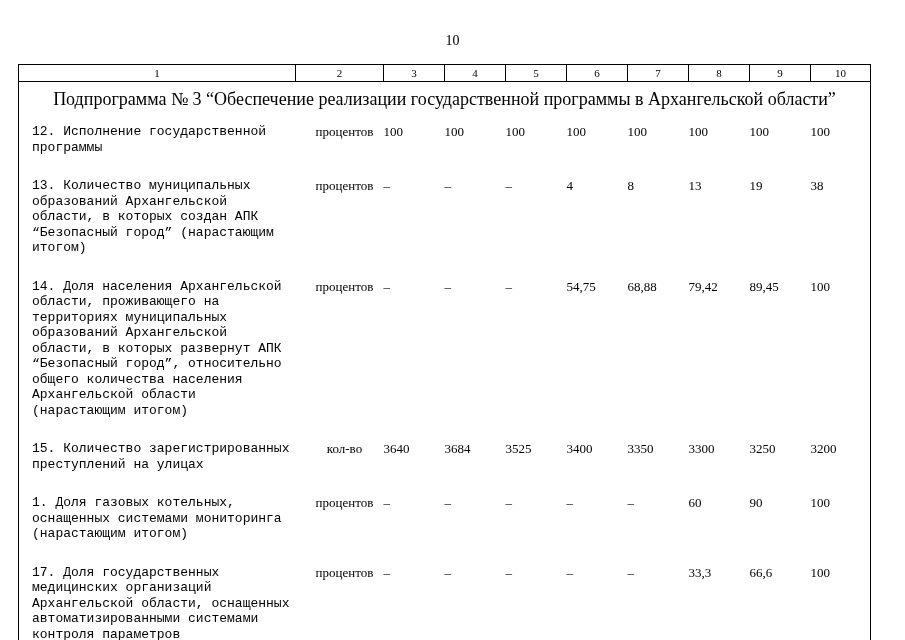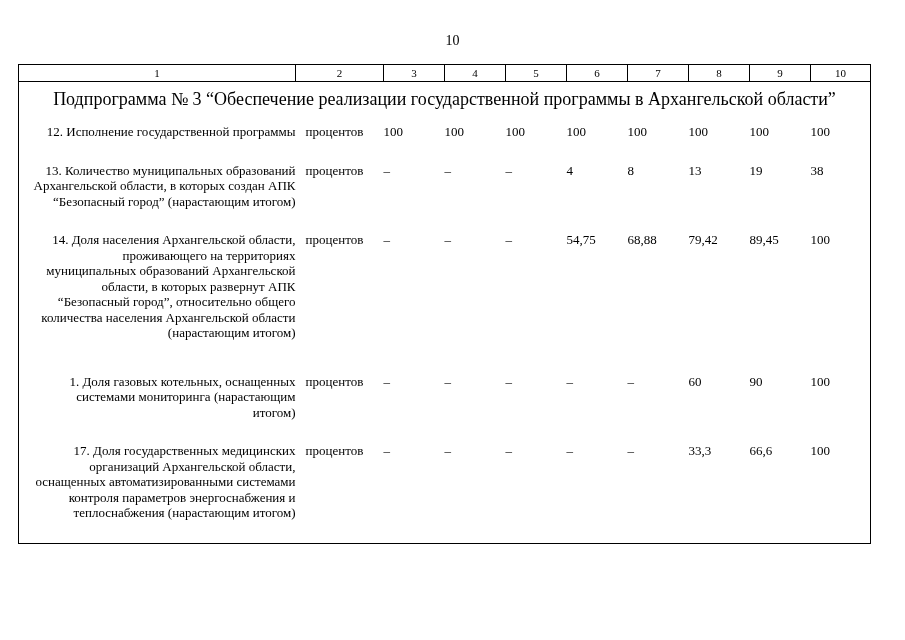--- a/index.html
+++ b/index.html
@@ -66,25 +66,26 @@
     font-size: 18px;
     line-height: 16px;
   }
   .data-row td {
     padding-top: 9px;
     padding-bottom: 4px;
   }
   .c-name {
     padding-left: 13px !important;
     padding-right: 6px;
-    text-align: right;
+    text-align: left;
+    font-family: Liberation Mono, monospace;
   }
   .c-unit {
     padding-left: 10px !important;
-    text-align: left;
+    text-align: center;
   }
   .c-val {
   }
   .spacer-row td {
     height: 10px;
     padding: 0;
     font-size: 0;
     line-height: 0;
   }
   .frame-bottom td {
@@ -181,20 +182,32 @@
         <td class="c-val">79,42</td>
         <td class="c-val">89,45</td>
         <td class="c-val right-edge">100</td>
       </tr>
 
       <tr class="spacer-row">
         <td class="left-edge" colspan="9"></td>
         <td class="right-edge"></td>
       </tr>
 
+      <tr class="data-row">
+        <td class="left-edge c-name">15. Количество зарегистрированных преступлений на улицах</td>
+        <td class="c-unit">кол-во</td>
+        <td class="c-val">3640</td>
+        <td class="c-val">3684</td>
+        <td class="c-val">3525</td>
+        <td class="c-val">3400</td>
+        <td class="c-val">3350</td>
+        <td class="c-val">3300</td>
+        <td class="c-val">3250</td>
+        <td class="c-val right-edge">3200</td>
+      </tr>
 
       <tr class="spacer-row">
         <td class="left-edge" colspan="9"></td>
         <td class="right-edge"></td>
       </tr>
 
       <tr class="data-row">
         <td class="left-edge c-name">1. Доля газовых котельных, оснащенных системами мониторинга (нарастающим итогом)</td>
         <td class="c-unit">процентов</td>
         <td class="c-val">–</td>

